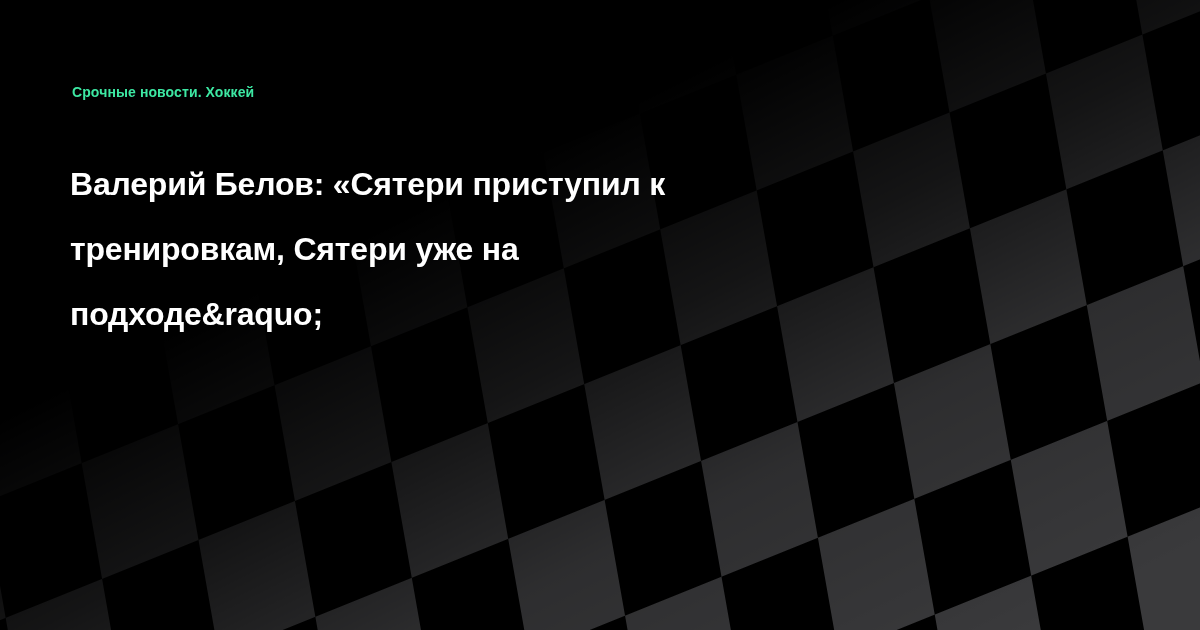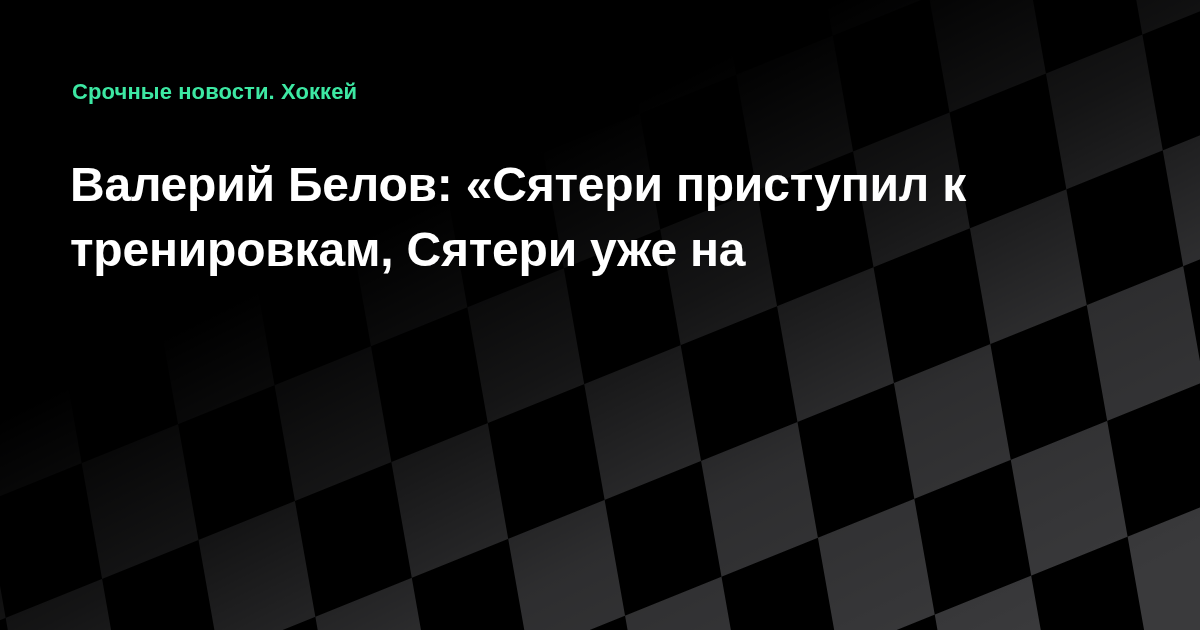--- a/index.html
+++ b/index.html
@@ -35,35 +35,35 @@
   .content {
     position: relative;
     z-index: 2;
     padding: 0;
   }
 
   .kicker {
     position: absolute;
     left: 72px;
     top: 78px;
-    font-size: 22px;
+    font-size: 14px;
     font-weight: 700;
     letter-spacing: 0.1px;
     line-height: 28px;
     color: #3de8a3;
     white-space: nowrap;
   }
 
   .headline {
     position: absolute;
     left: 70px;
     top: 152px;
     width: 960px;
     margin: 0;
-    font-size: 48px;
+    font-size: 32px;
     font-weight: 700;
     line-height: 65px;
     letter-spacing: -0.2px;
     color: #ffffff;
   }
   .headline .hl-line {
     display: block;
     white-space: nowrap;
   }
 </style>
@@ -99,16 +99,17 @@
     </svg>
   </div>
 
   <div class="content">
 
     <div class="kicker">Срочные новости. Хоккей</div>
 
     <h1 class="headline">
       <span class="hl-line">Валерий Белов: «Сятери приступил к</span>
       <span class="hl-line">тренировкам, Сятери уже на</span>
+      <span class="hl-line">подходе&amp;raquo;</span>
     </h1>
 
   </div>
 </div>
 
 </body></html>

